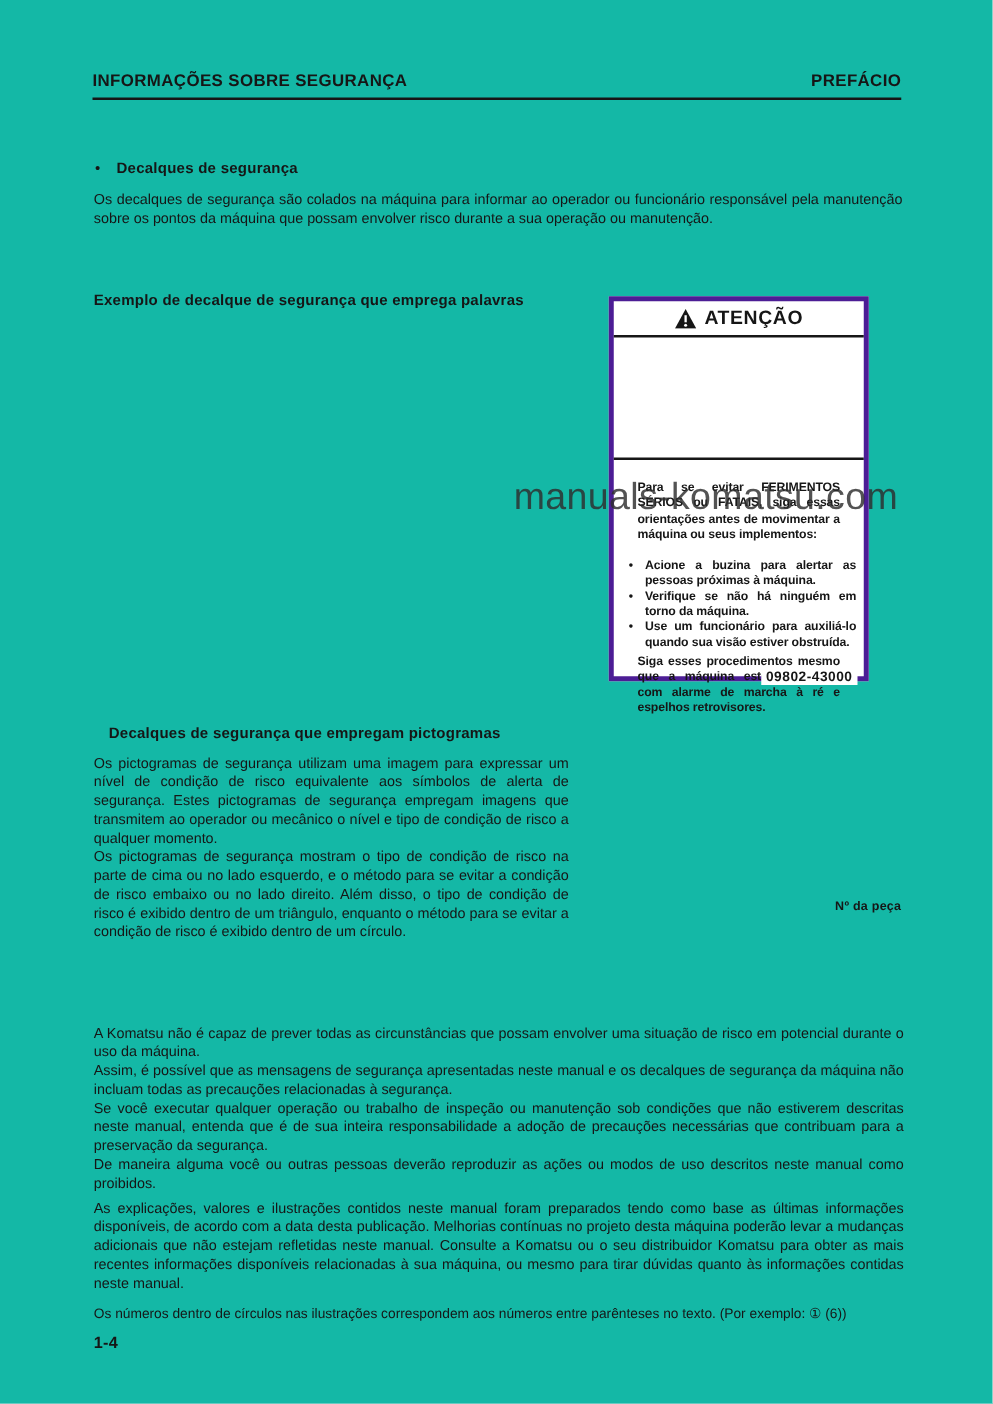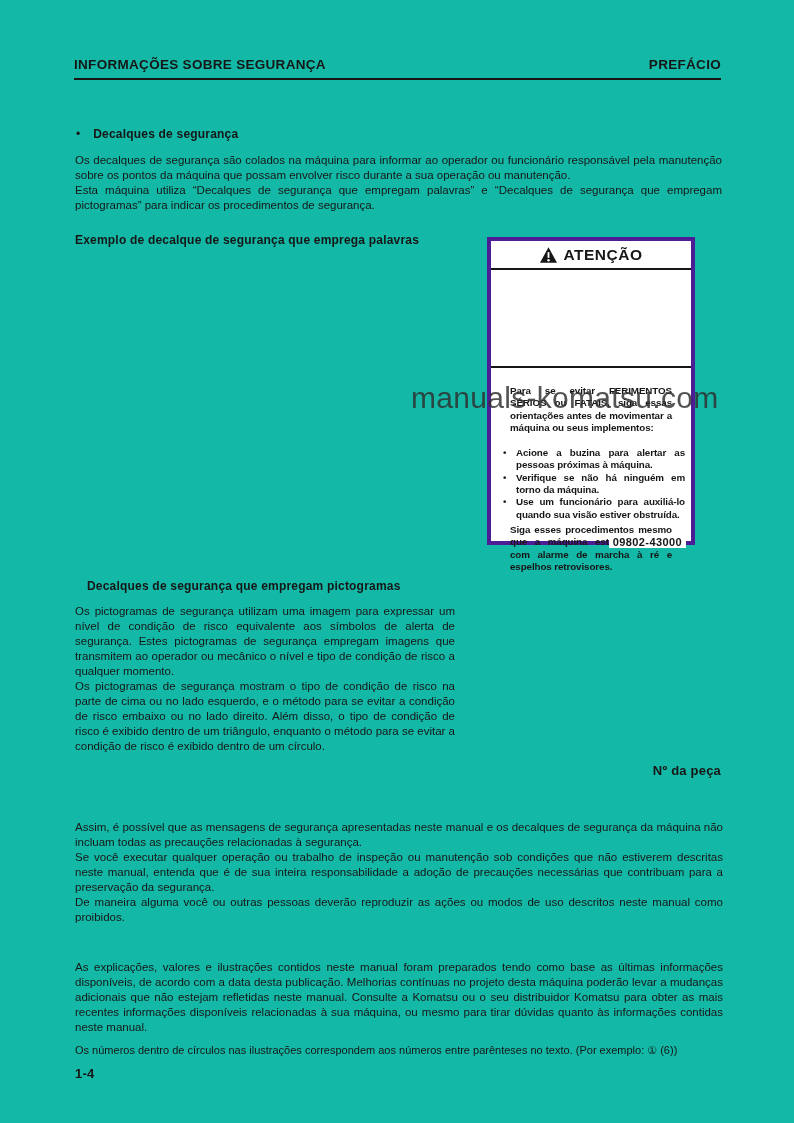--- a/index.html
+++ b/index.html
@@ -65,21 +65,21 @@
   .watermark{
     position:absolute;left:376px;top:381px;
     font-size:30px;color:#2e2e2e;opacity:.82;
     letter-spacing:.3px;white-space:nowrap;
     pointer-events:none;
     margin-left:35px;
   }
 
   .picto-heading{position:absolute;left:75px;top:579px;padding-left:12px;}
   .picto-paras{position:absolute;left:75px;top:604px;width:380px;}
-  .part-label{position:absolute;right:73px;top:763px;font-size:13px;}
+  .part-label{position:absolute;right:73px;top:720px;font-size:10px;}
 
   .body1{position:absolute;left:75px;top:820px;width:648px;}
   .body2{position:absolute;left:75px;top:960px;width:648px;}
   .body3{
     position:absolute;left:75px;top:1044px;
     font-size:11px;white-space:nowrap;
   }
   .page-number{position:absolute;left:75px;top:1066px;font-size:13px;}
 </style>
 </head>
@@ -92,21 +92,20 @@
     <span>PREFÁCIO</span>
   </div>
 
   <div class="intro-heading">
     <span class="blt">•</span>
     <span class="hd">Decalques de segurança</span>
   </div>
 
   <div class="intro-paras body-text">
     <p>Os decalques de segurança são colados na máquina para informar ao operador ou funcionário responsável pela manutenção sobre os pontos da máquina que possam envolver risco durante a sua operação ou manutenção.</p>
-    <p>Esta máquina utiliza “Decalques de segurança que empregam palavras” e “Decalques de segurança que empregam pictogramas” para indicar os procedimentos de segurança.</p>
   </div>
 
   <div class="example-heading hd">Exemplo de decalque de segurança que emprega palavras</div>
 
   <div class="warning-box">
     <div class="wl-header">
       <svg class="warn-tri" viewBox="0 0 24 22" aria-hidden="true">
         <path d="M12 0 L24 22 L0 22 Z" fill="#161616"></path>
         <rect x="10.7" y="7" width="2.6" height="8" fill="#ffffff"></rect>
         <circle cx="12" cy="18.4" r="1.7" fill="#ffffff"></circle>
@@ -140,20 +139,21 @@
   <div class="picto-heading hd">Decalques de segurança que empregam pictogramas</div>
 
   <div class="picto-paras body-text">
     <p>Os pictogramas de segurança utilizam uma imagem para expressar um nível de condição de risco equivalente aos símbolos de alerta de segurança. Estes pictogramas de segurança empregam imagens que transmitem ao operador ou mecânico o nível e tipo de condição de risco a qualquer momento.</p>
     <p>Os pictogramas de segurança mostram o tipo de condição de risco na parte de cima ou no lado esquerdo, e o método para se evitar a condição de risco embaixo ou no lado direito. Além disso, o tipo de condição de risco é exibido dentro de um triângulo, enquanto o método para se evitar a condição de risco é exibido dentro de um círculo.</p>
   </div>
 
   <div class="part-label hd">Nº da peça</div>
 
   <div class="body1 body-text">
+    <p>A Komatsu não é capaz de prever todas as circunstâncias que possam envolver uma situação de risco em potencial durante o uso da máquina.</p>
     <p>Assim, é possível que as mensagens de segurança apresentadas neste manual e os decalques de segurança da máquina não incluam todas as precauções relacionadas à segurança.</p>
     <p>Se você executar qualquer operação ou trabalho de inspeção ou manutenção sob condições que não estiverem descritas neste manual, entenda que é de sua inteira responsabilidade a adoção de precauções necessárias que contribuam para a preservação da segurança.</p>
     <p>De maneira alguma você ou outras pessoas deverão reproduzir as ações ou modos de uso descritos neste manual como proibidos.</p>
   </div>
 
   <div class="body2 body-text">
     <p>As explicações, valores e ilustrações contidos neste manual foram preparados tendo como base as últimas informações disponíveis, de acordo com a data desta publicação. Melhorias contínuas no projeto desta máquina poderão levar a mudanças adicionais que não estejam refletidas neste manual. Consulte a Komatsu ou o seu distribuidor Komatsu para obter as mais recentes informações disponíveis relacionadas à sua máquina, ou mesmo para tirar dúvidas quanto às informações contidas neste manual.</p>
   </div>
 
   <div class="body3">Os números dentro de círculos nas ilustrações correspondem aos números entre parênteses no texto. (Por exemplo: ① (6))</div>

